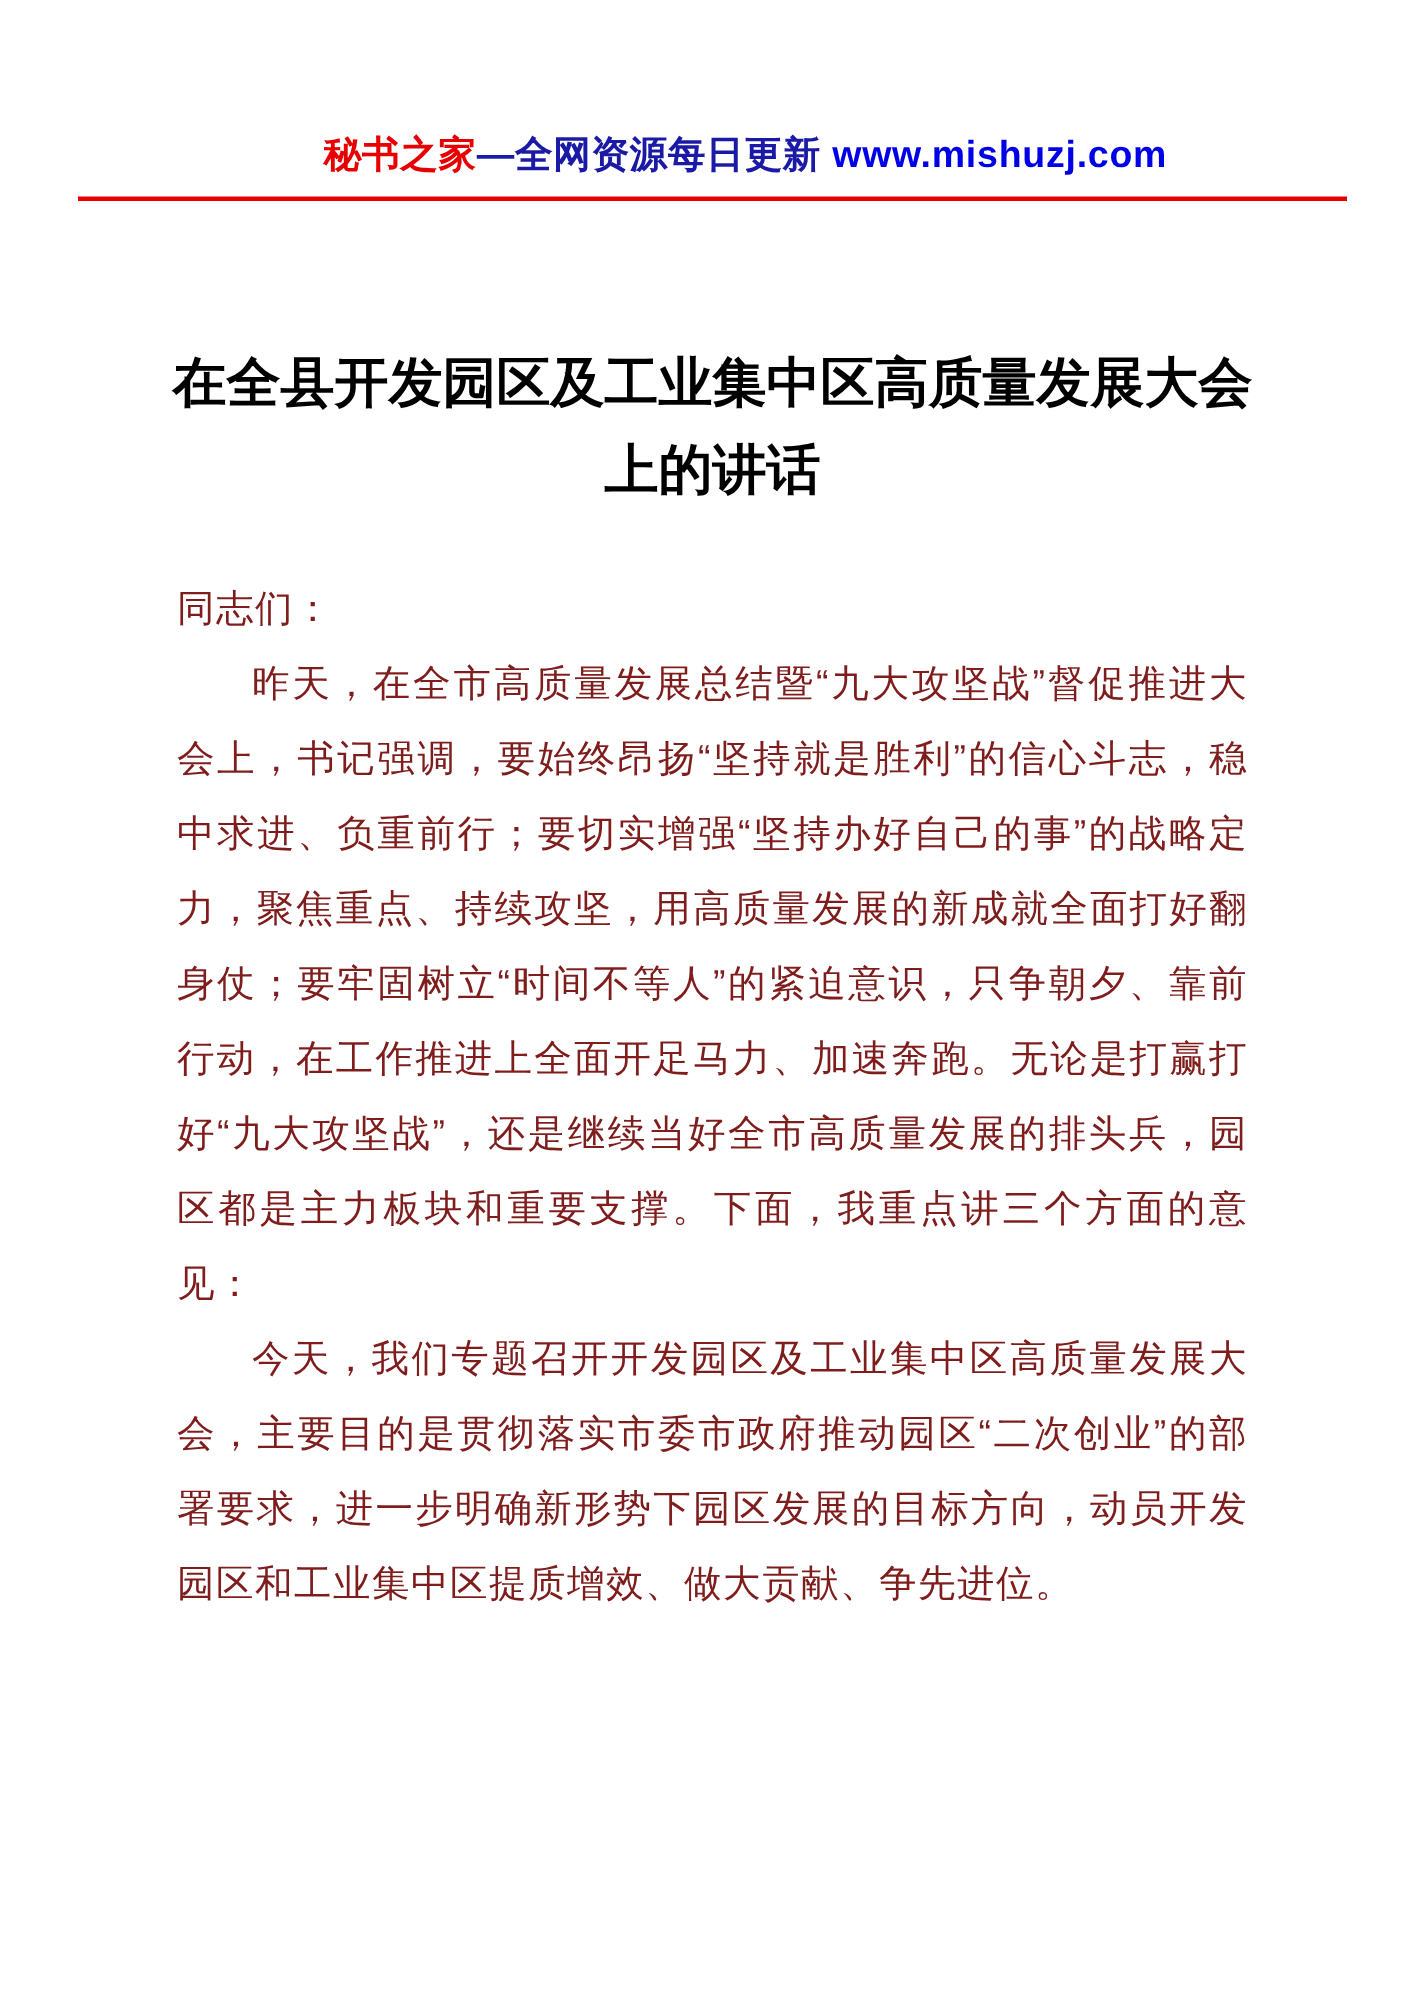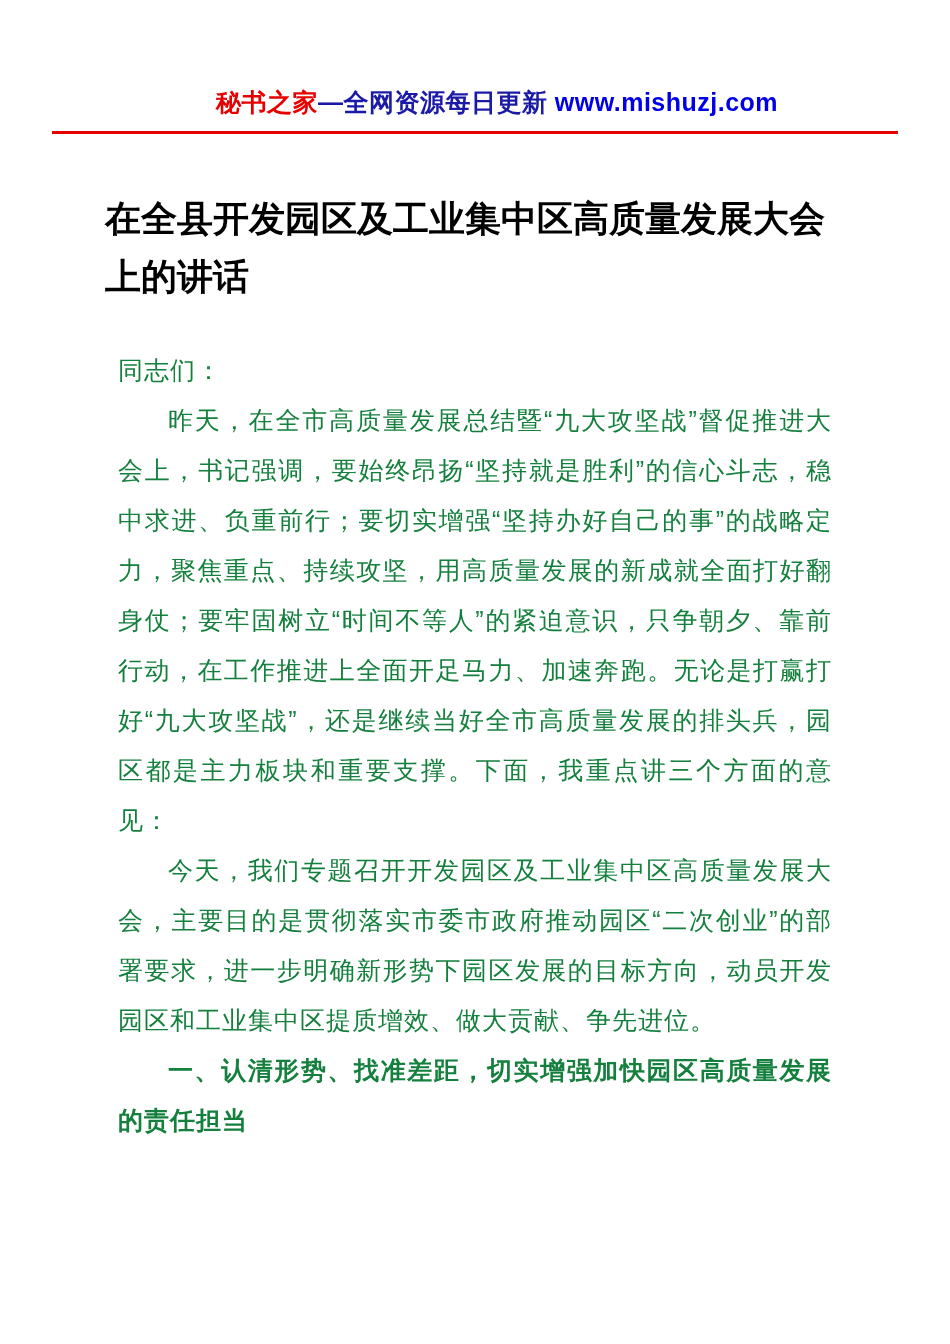--- a/index.html
+++ b/index.html
@@ -28,34 +28,34 @@
   }
   .header .brand   { color: #e60000; }
   .header .tagline { color: #1a1aa6; }
   .header .url     { color: #0000e6; }
   .header-rule {
     height: 0;
     border-top: 3px solid #e60000;
     margin: 12px 52px 0 52px;
   }
   .doc-title {
-    margin: 56px 105px 0 105px;
-    text-align: left;
+    margin: 92px 105px 0 105px;
+    text-align: center;
     font-size: 36px;
     font-weight: bold;
     line-height: 1.6;
     color: #000000;
   }
   .doc-body {
     margin: 40px 118px 0 118px;
     font-size: 25px;
     line-height: 50px;
     letter-spacing: 1px;
     text-align: justify;
-    color: #15803d;
+    color: #7f1d1d;
   }
   .doc-body p { margin: 0; }
   .doc-body p.indent { text-indent: 2em; }
   .doc-body p.bold   { font-weight: bold; }
 </style>
 </head>
 <body>
 
 <div class="page">
 
@@ -64,16 +64,15 @@
   </div>
 
   <div class="header-rule"></div>
 
   <h1 class="doc-title">在全县开发园区及工业集中区高质量发展大会上的讲话</h1>
 
   <div class="doc-body">
       <p class="">同志们：</p>
       <p class="indent ">昨天，在全市高质量发展总结暨“九大攻坚战”督促推进大会上，书记强调，要始终昂扬“坚持就是胜利”的信心斗志，稳中求进、负重前行；要切实增强“坚持办好自己的事”的战略定力，聚焦重点、持续攻坚，用高质量发展的新成就全面打好翻身仗；要牢固树立“时间不等人”的紧迫意识，只争朝夕、靠前行动，在工作推进上全面开足马力、加速奔跑。无论是打赢打好“九大攻坚战”，还是继续当好全市高质量发展的排头兵，园区都是主力板块和重要支撑。下面，我重点讲三个方面的意见：</p>
       <p class="indent ">今天，我们专题召开开发园区及工业集中区高质量发展大会，主要目的是贯彻落实市委市政府推动园区“二次创业”的部署要求，进一步明确新形势下园区发展的目标方向，动员开发园区和工业集中区提质增效、做大贡献、争先进位。</p>
-      <p class="indent bold">一、认清形势、找准差距，切实增强加快园区高质量发展的责任担当</p>
     </div>
 
 </div>
 
 </body></html>

